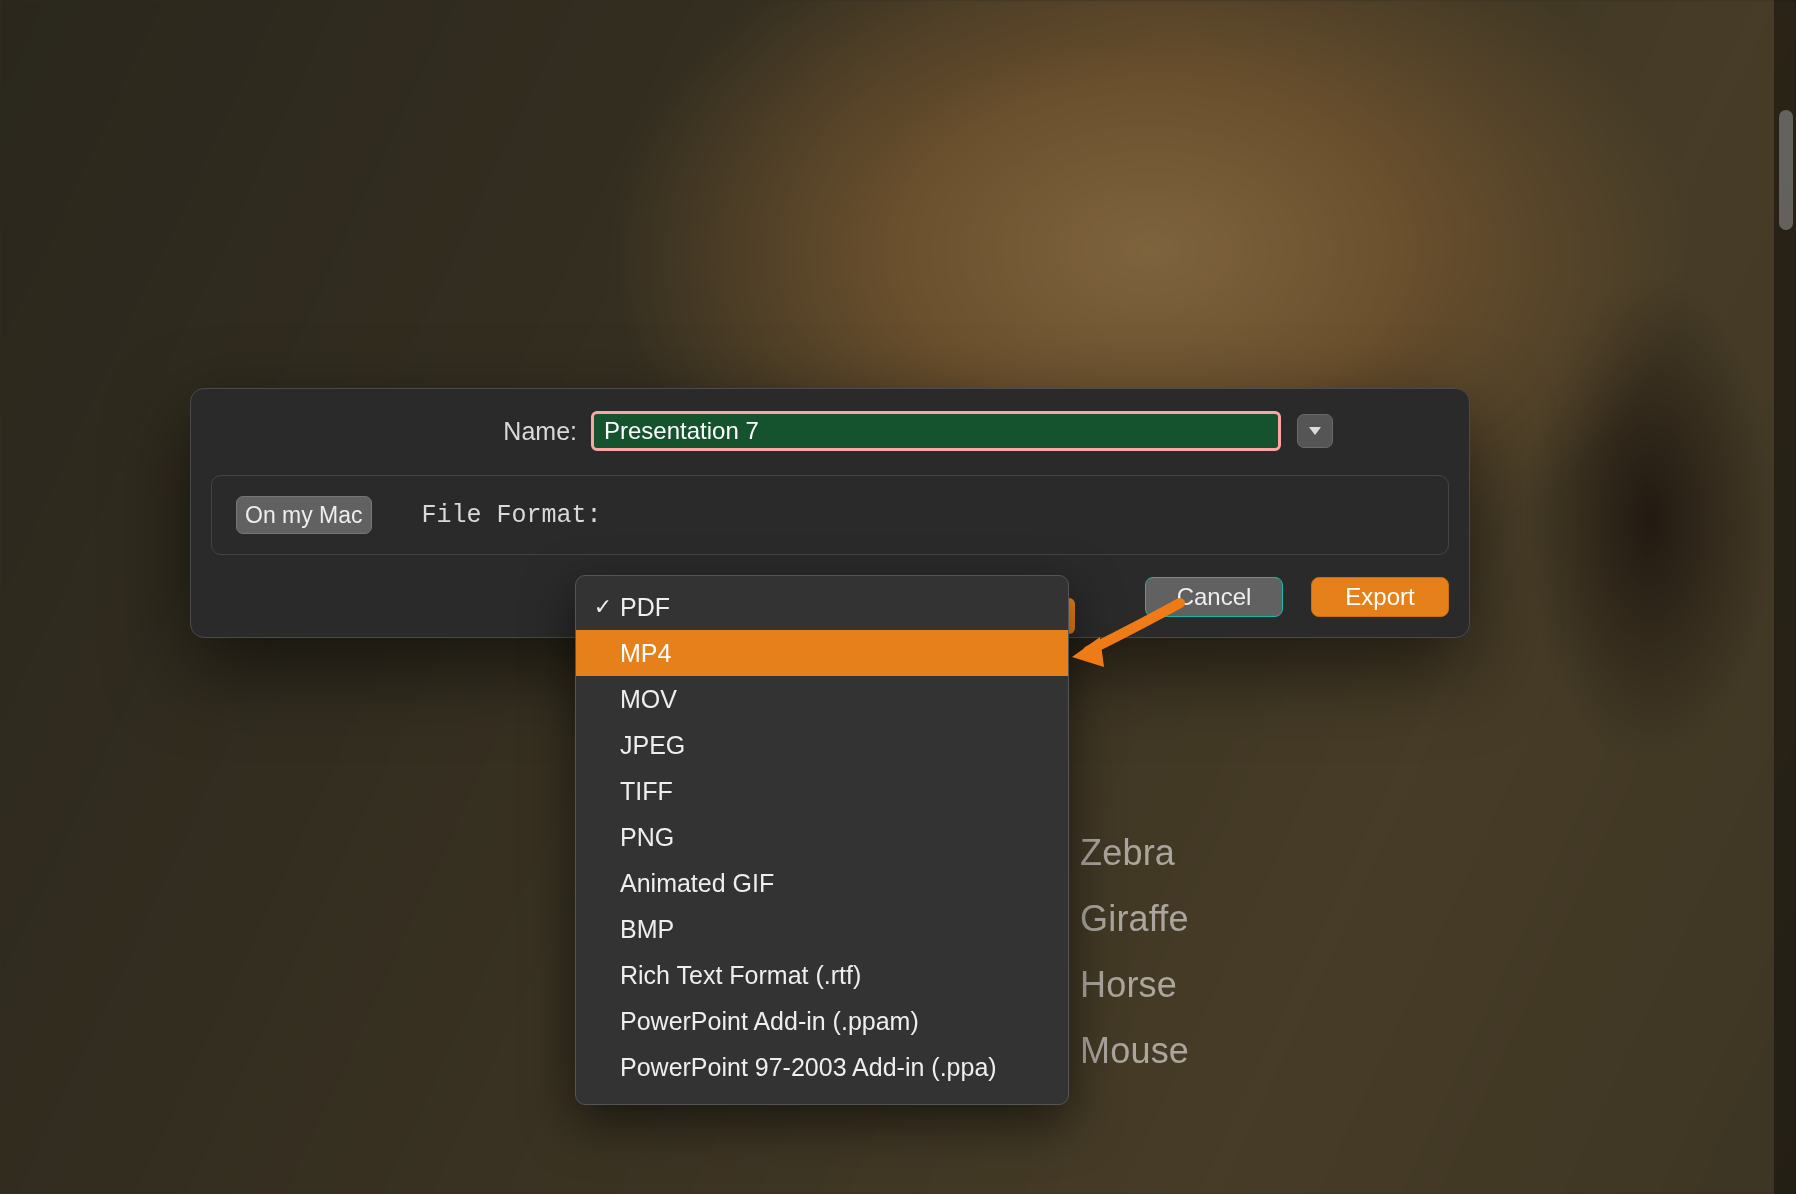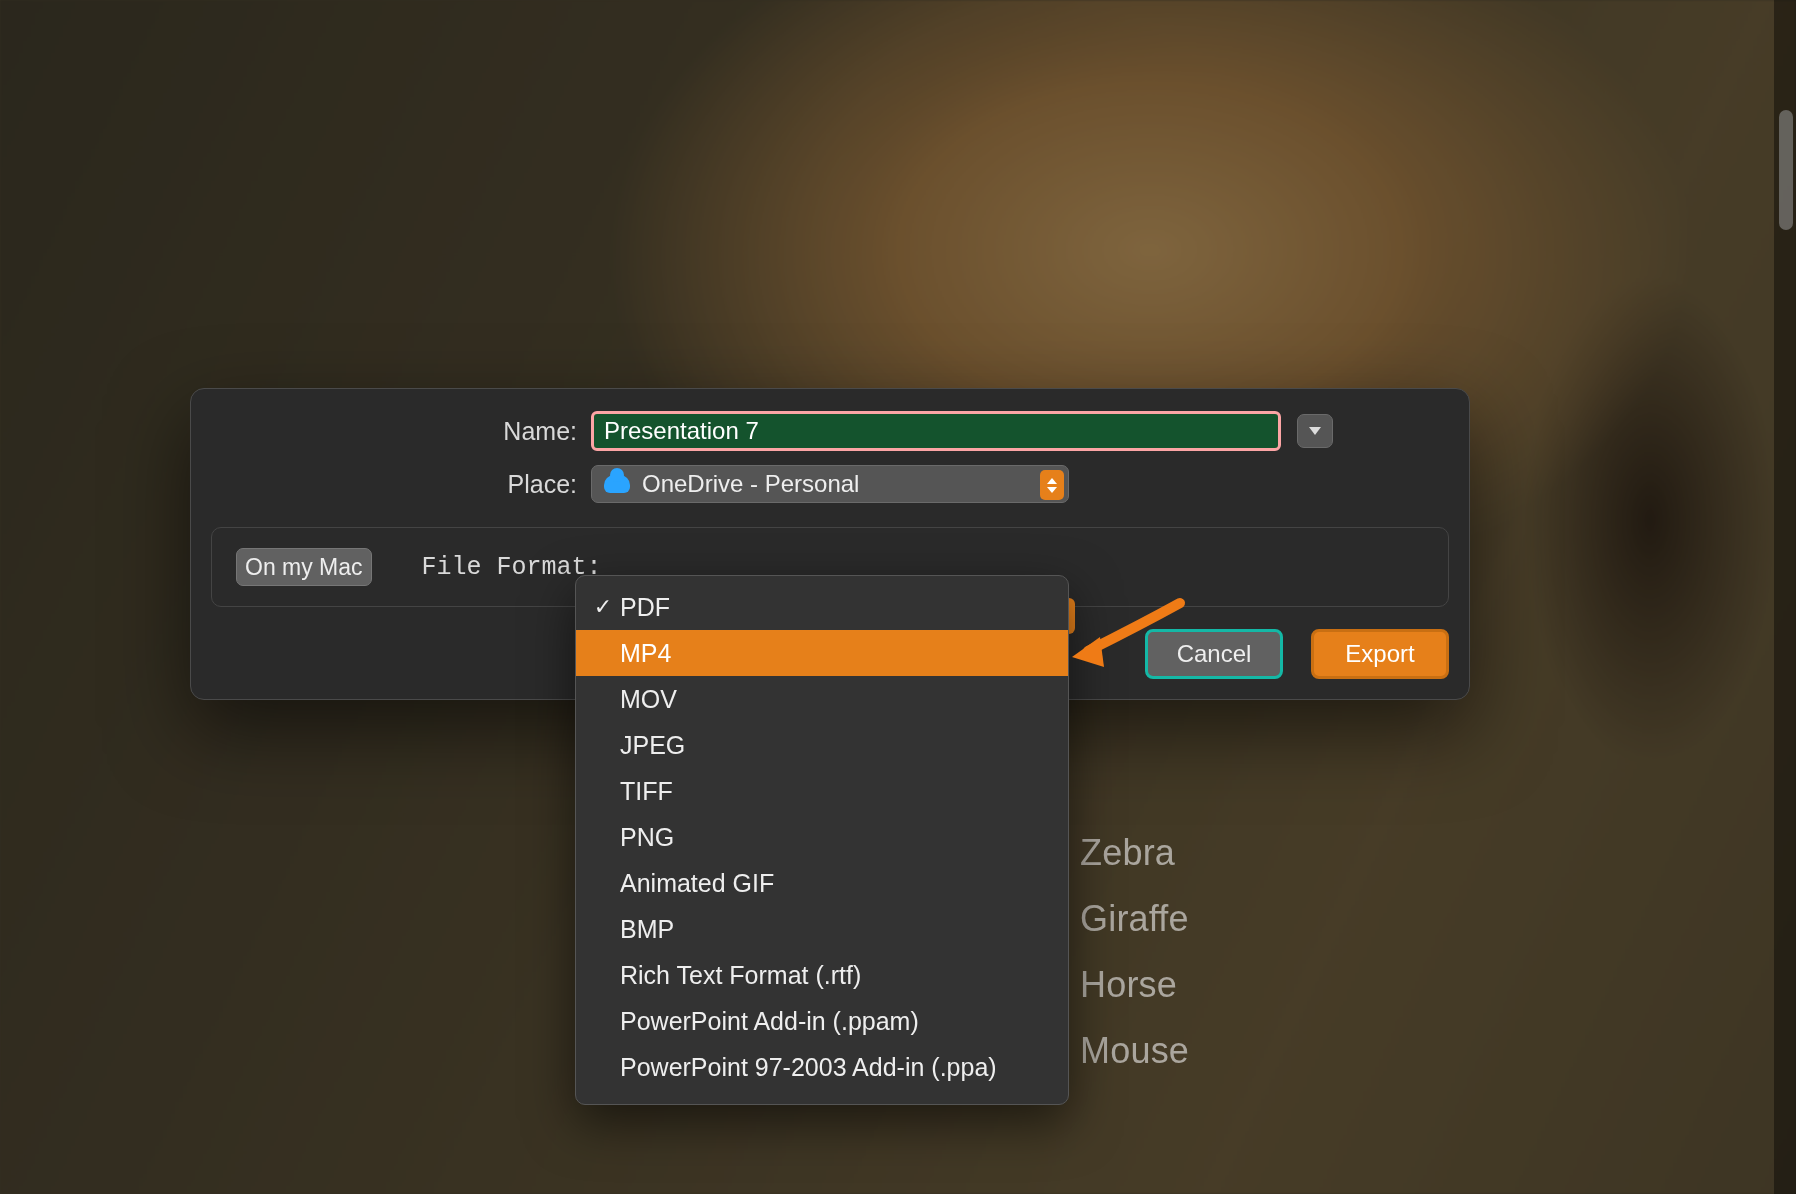--- a/index.html
+++ b/index.html
@@ -157,26 +157,26 @@
     width: 40px; height: 36px;
     background: #e6801a;
     border-radius: 6px;
   }
 
   .footer {
     display: flex; justify-content: flex-end; gap: 28px;
     margin-top: 22px;
   }
   .btn {
-    min-width: 138px; height: 50px;
+    min-width: 138px; height: 40px;
     border-radius: 8px;
     font-size: 24px;
     display: inline-flex; align-items: center; justify-content: center;
     cursor: pointer;
-    border: 3px solid #14b8a6;
+    border: 1px solid #14b8a6;
   }
   .btn-cancel { background: #616161; color: #eee; }
   .btn-export { background: #e6801a; color: #fff; border-color: #c96f12; font-weight: 500; }
 
   
   .menu {
     position: absolute;
     left: 575px; top: 575px;
     width: 494px;
     background: #333333;
@@ -241,31 +241,20 @@
 
 <div class="sheet">
   <div class="row">
     <div class="label">Name:</div>
     <input class="name-input" type="text" value="Presentation 7" style="">
     <div class="expand-btn">
       <div class="chevdown"></div>
     </div>
   </div>
 
-  <div class="row place-row">
-    <div class="label">Place:</div>
-    <div class="place-select">
-      <span class="cloud-icon"></span>
-      <span class="place-text">OneDrive - Personal</span>
-      <span class="stepper">
-        <span class="up"></span>
-          <span class="down"></span>
-      </span>
-    </div>
-  </div>
 
   <div class="inner-panel">
     <div class="pill-btn">On my Mac</div>
     <div class="ff-label">File Format:</div>
   </div>
 
   <div class="footer">
     <div class="btn btn-cancel">Cancel</div>
     <div class="btn btn-export">Export</div>
   </div>

